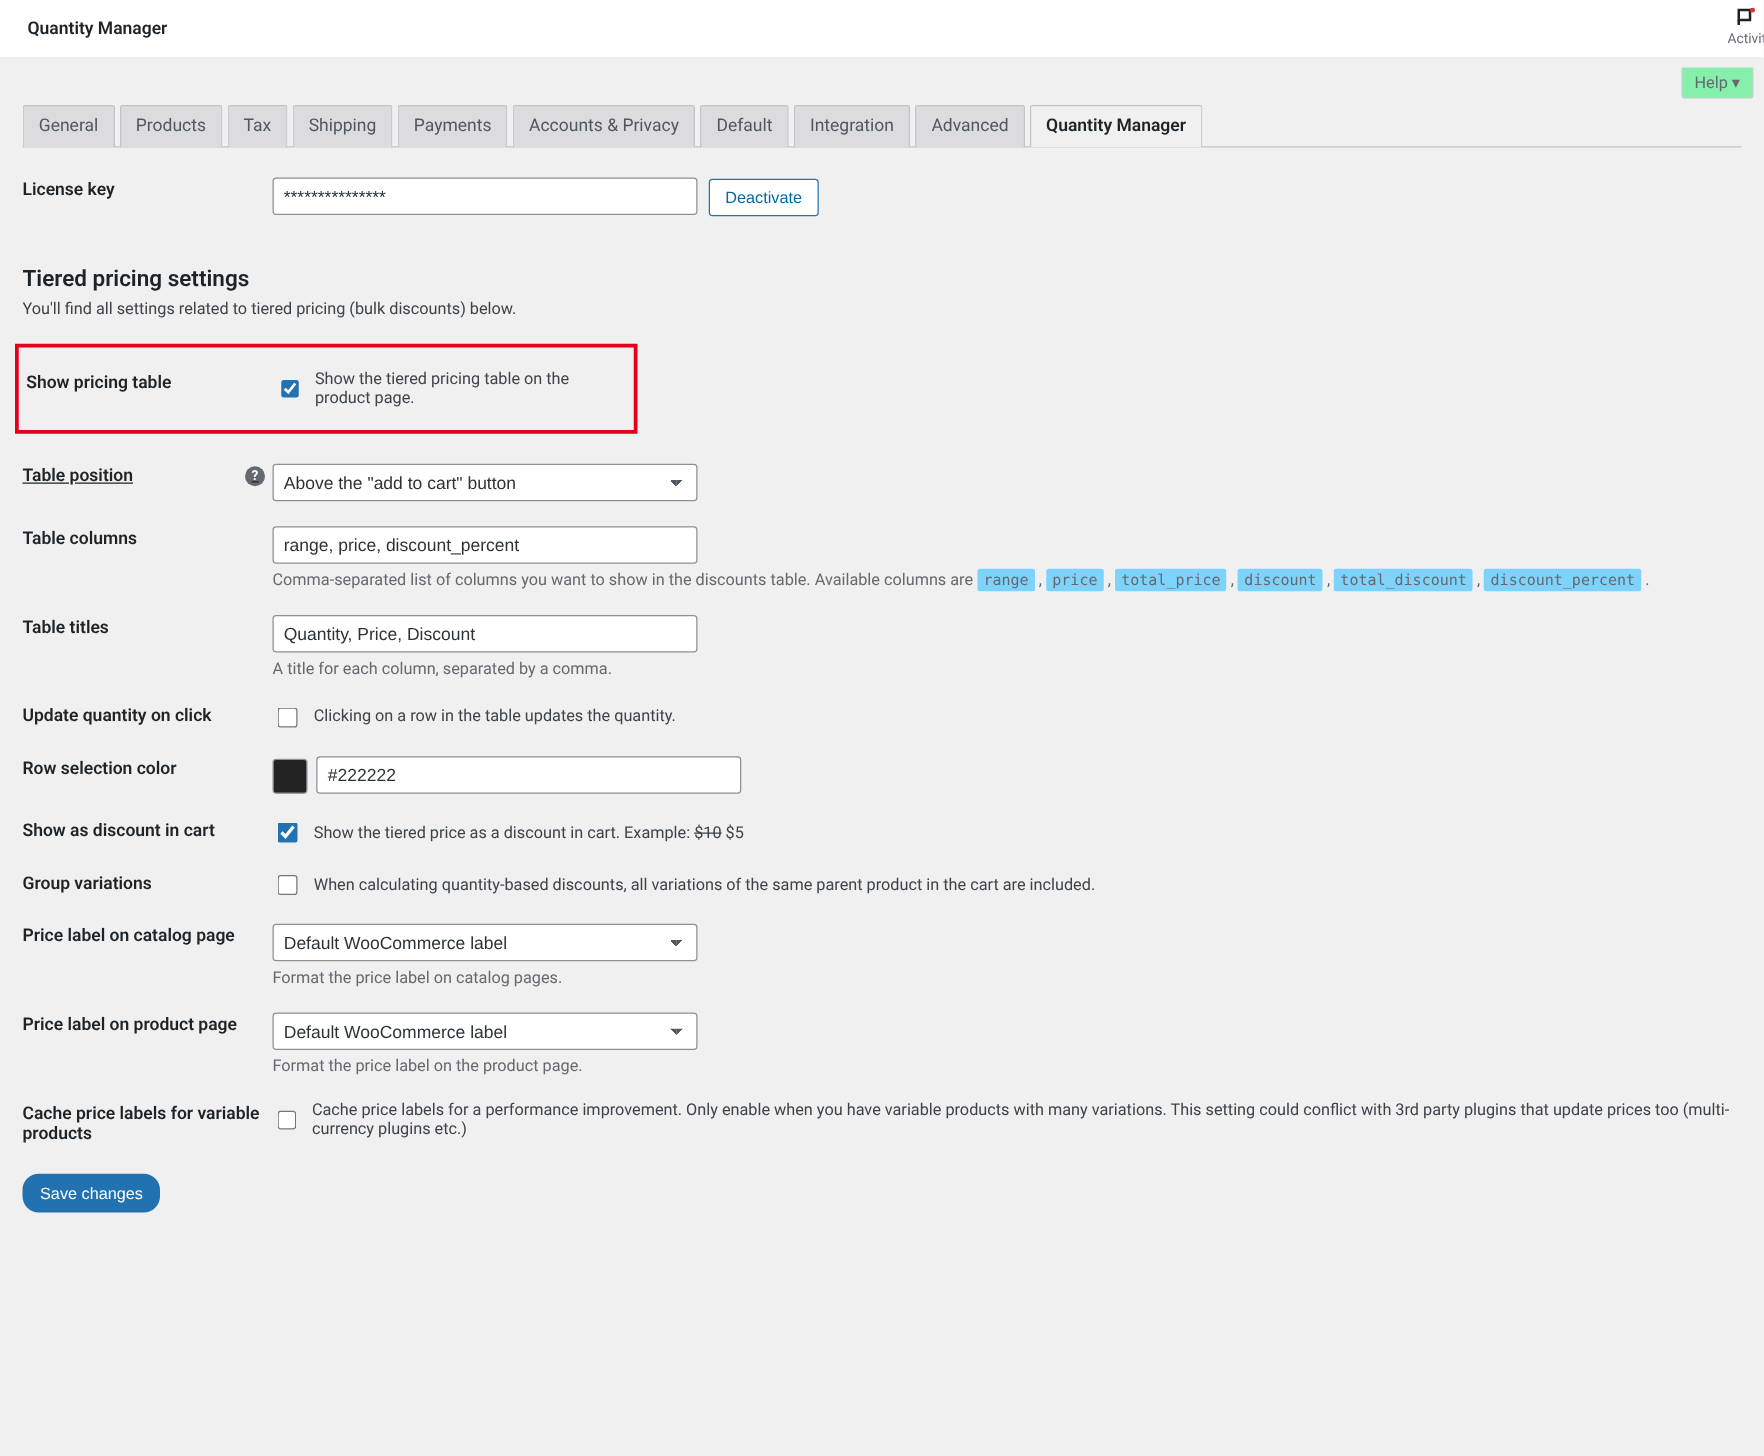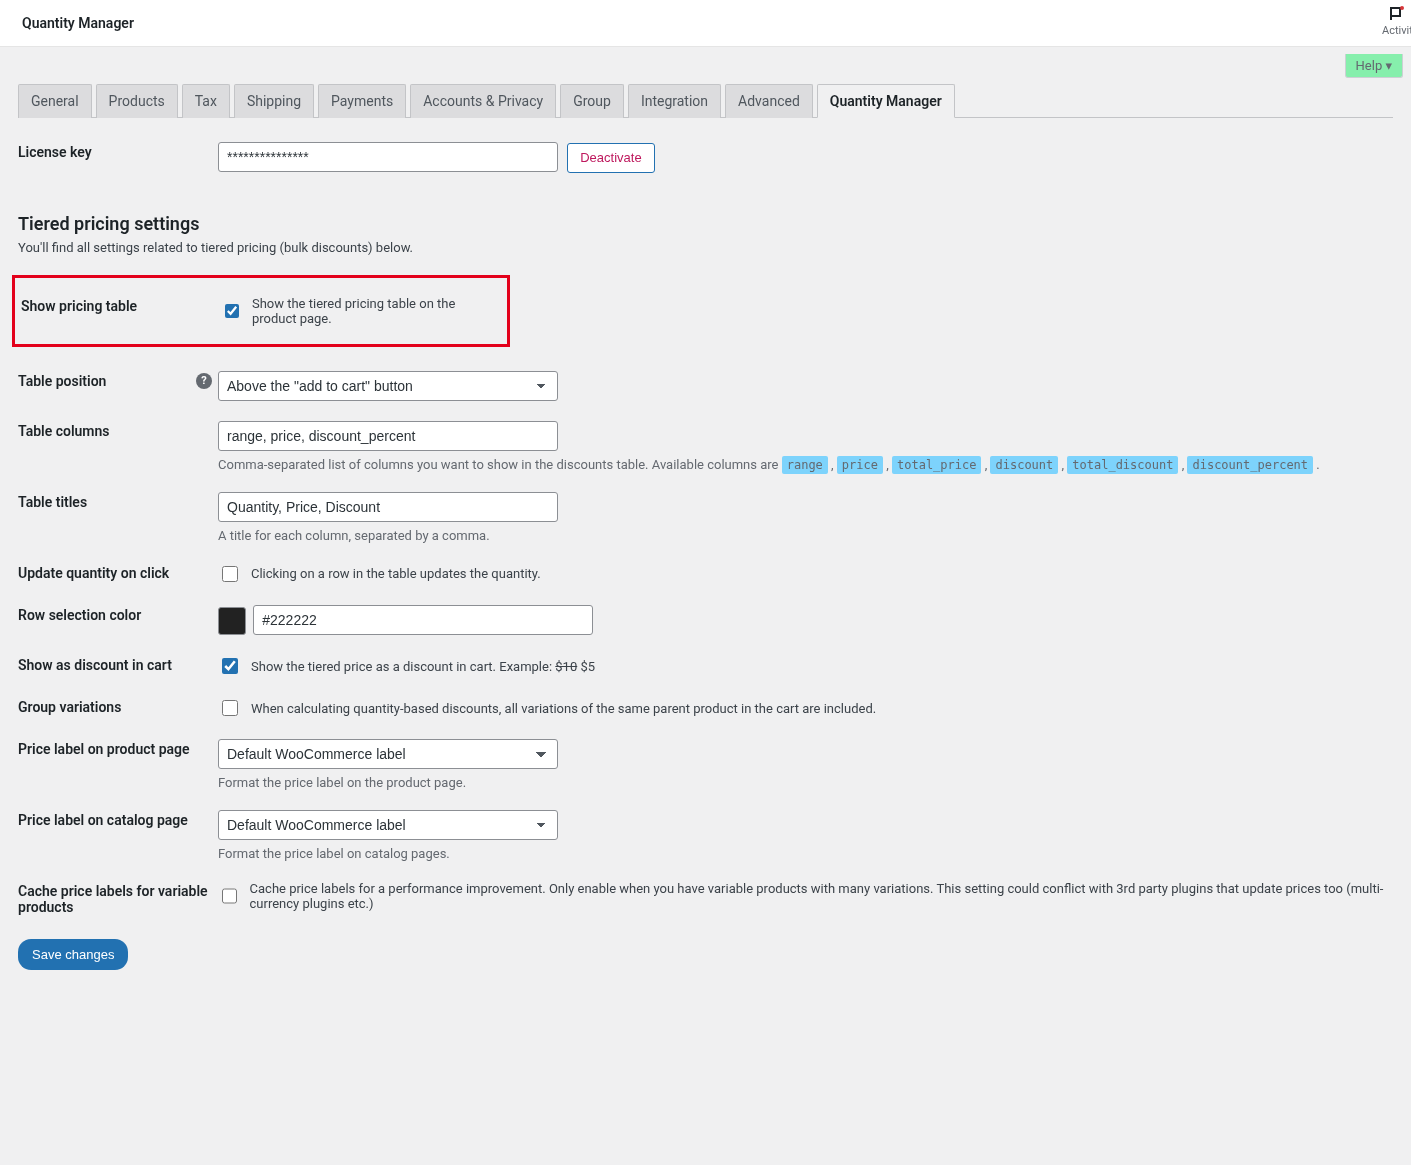--- a/index.html
+++ b/index.html
@@ -129,21 +129,21 @@
   -webkit-appearance: none;
   background-image: linear-gradient(45deg, transparent 50%, #50575e 50%), linear-gradient(135deg, #50575e 50%, transparent 50%);
   background-position: calc(100% - 16px) 12px, calc(100% - 11px) 12px;
   background-size: 5px 5px, 5px 5px;
   background-repeat: no-repeat;
   padding-right: 28px;
 }
 .deactivate-btn {
   background: #fff;
   border: 1px solid #2271b1;
-  color: #be185d;
+  color: #0369a1;
   padding: 5px 12px;
   border-radius: 3px;
   cursor: pointer;
   font-size: 13px;
   margin-left: 6px;
   height: 30px;
 }
 h2.section-heading {
   font-size: 18px;
   font-weight: 600;
@@ -213,21 +213,21 @@
 .save-btn {
   background: #2271b1;
   color: #fff;
   border: none;
   padding: 8px 14px;
   font-size: 13px;
   border-radius: 13px;
   cursor: pointer;
   margin-top: 12px;
 }
-th .label-wrap { display:flex; align-items:flex-end; justify-content: space-between; padding-right: 6px;}
+th .label-wrap { display:flex; align-items:flex-end; justify-content: space-between; padding-right: 6px; text-decoration: underline;}
 </style>
 </head>
 <body>
 
 <div class="top-bar">
   <span class="page-title">Quantity Manager</span>
   <div class="activity-corner">
     <svg width="18" height="16" viewBox="0 0 18 16">
         <path d="M3 2h9v8H3z" fill="none" stroke="#1d2327" stroke-width="2"></path>
         <path d="M3 10v4" stroke="#1d2327" stroke-width="2"></path>
@@ -243,21 +243,21 @@
 
 <div class="content">
 
 <ul class="tabs">
   <li>General</li>
   <li>Products</li>
   <li>Tax</li>
   <li>Shipping</li>
   <li>Payments</li>
   <li>Accounts &amp; Privacy</li>
-  <li>Group</li>
+  <li>Default</li>
   <li>Integration</li>
   <li>Advanced</li>
   <li class="active">Quantity Manager</li>
 </ul>
 
 
 <table class="form-table">
   <tbody>
         <tr>
     <th>License key</th>
@@ -362,40 +362,40 @@
     <th>Group variations</th>
     <td>
       <label class="checkbox-row">
         <input type="checkbox" style="">
         <span>When calculating quantity-based discounts, all variations of the same parent product in the cart are included.</span>
       </label>
     </td>
   </tr>
 
   <tr>
+    <th>Price label on catalog page</th>
+    <td>
+      <select>
+        <option>Default WooCommerce label</option>
+      </select>
+      <div class="description">Format the price label on catalog pages.</div>
+    </td>
+  </tr>
+
+  <tr>
     <th>Price label on product page</th>
     <td>
       <select>
         <option>Default WooCommerce label</option>
       </select>
       <div class="description">Format the price label on the product page.</div>
     </td>
   </tr>
 
   <tr>
-    <th>Price label on catalog page</th>
-    <td>
-      <select>
-        <option>Default WooCommerce label</option>
-      </select>
-      <div class="description">Format the price label on catalog pages.</div>
-    </td>
-  </tr>
-
-  <tr>
     <th>Cache price labels for variable products</th>
     <td>
       <label class="checkbox-row" style="align-items:center;">
         <input type="checkbox" style="margin-top: 2px;">
         <span>Cache price labels for a performance improvement. Only enable when you have variable products with many variations. This setting could conflict with 3rd party plugins that update prices too (multi-currency plugins etc.)</span>
       </label>
     </td>
   </tr>
 
 </tbody>

